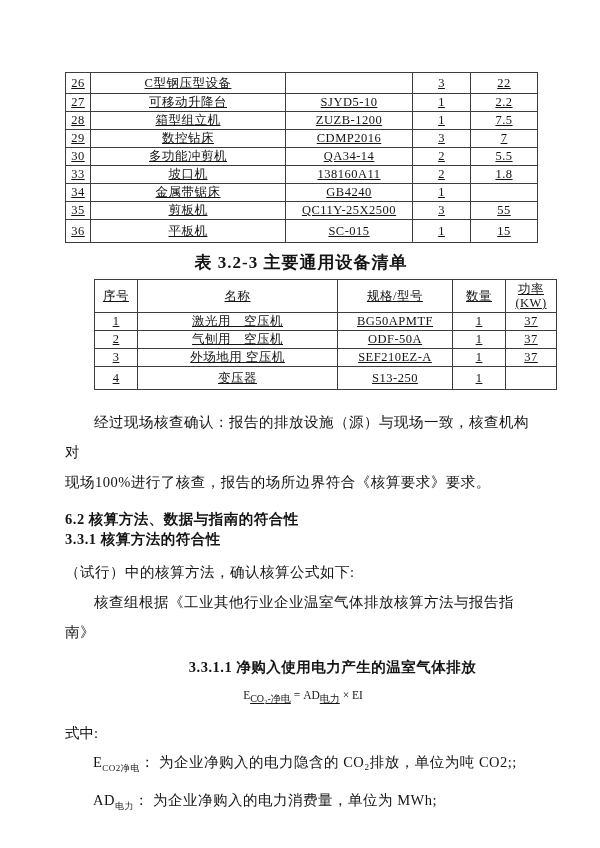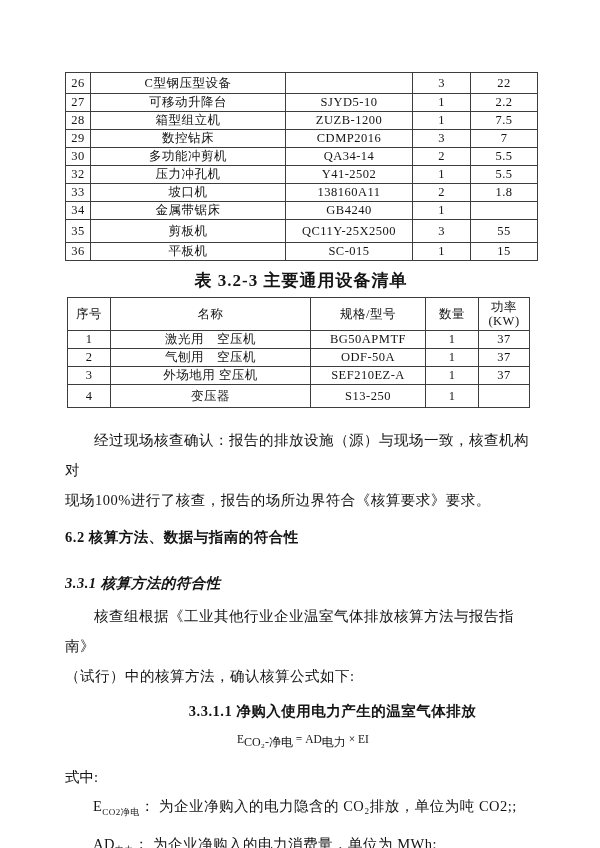--- a/index.html
+++ b/index.html
@@ -1,55 +1,55 @@
 <!DOCTYPE html>
 <html><head>
 <meta charset="utf-8">
 <style>
   html,body { margin:0; padding:0; background:#ffffff; }
   .page {
     position:relative; width:600px; height:848px; background:#ffffff;
     font-family:"Liberation Serif","DejaVu Serif",serif; color:#141414;
     overflow:hidden;
   }
-  table { border-collapse:collapse; table-layout:fixed; }
+  table { border-collapse:collapse; table-layout:fixed;text-decoration:underline; }
   td, th {
     border:1px solid #3d3d3d; text-align:center; vertical-align:middle;
     padding:0; overflow:hidden; white-space:nowrap; font-weight:normal;
     font-size:12.5px; letter-spacing:0.5px;
   }
   .t1 { margin:72px 0 0 65px; width:472px; }
   .t1 tr { height:17px; }
   .t1 tr:nth-child(1) { height:21px; }
   .t1 tr:nth-child(9) { height:23px;margin-top:12px; }
   .caption {
     margin:8px 0 0 65px; width:472px; height:18px; text-align:center;
     font-weight:bold; font-size:17px; letter-spacing:1px;
   }
-  .t2 { margin:10px 0 0 67px; width:462px;border-radius:6px; }
+  .t2 { margin:10px 0 0 94px; width:462px;border-radius:6px; }
   .t2 thead tr { height:33px; }
   .t2 tbody tr { height:17px; }
   .t2 tbody tr:nth-child(4) { height:23px; }
   .hdr2line { line-height:14px; }
   .body-text {
     margin:0 0 0 65px; width:476px; font-size:14.5px; line-height:30px;
     letter-spacing:0.5px;
   }
   .line { display:block; }
   .indent { text-indent:29px; }
   .p1 { margin-top:17px; }
   .h33 { margin:12px 0 0 65px; font-size:14.5px; font-weight:bold; line-height:20px; letter-spacing:0.5px; }
-  .h331 { margin-top:26px;font-style:italic; }
+  .h331 { margin-top:0; }
   .p2 { margin-top:8px; }
   .h3311 { margin-top:10px;text-align:center; }
   .formula {
     margin:12px 0 0 65px; width:476px; height:18px; text-align:center;
     font-size:11.5px; letter-spacing:0;
   }
-  .formula sub { font-size:12px; letter-spacing:0; }
+  .formula sub { font-size:10px; letter-spacing:0;text-decoration:underline; }
   .shizhong { margin:17px 8px 0 65px; font-size:14.5px; line-height:18px; }
   .def { margin:10px 0 0 93px; font-size:14.5px; line-height:20px; letter-spacing:0.5px; }
   .def2 { margin-top:12px; }
   .def sub { font-size:9px; }
 </style>
 </head>
 <body>
 
 <div class="page">
 
@@ -88,27 +88,20 @@
           <td>数控钻床</td>
           <td>CDMP2016</td>
           <td>3</td>
           <td>7</td>
         </tr>
         <tr>
           <td>30</td>
           <td>多功能冲剪机</td>
           <td>QA34-14</td>
           <td>2</td>
-          <td>5.5</td>
-        </tr>
-        <tr>
-          <td>32</td>
-          <td>压力冲孔机</td>
-          <td>Y41-2502</td>
-          <td>1</td>
           <td>5.5</td>
         </tr>
         <tr>
           <td>33</td>
           <td>坡口机</td>
           <td>138160A11</td>
           <td>2</td>
           <td>1.8</td>
         </tr>
         <tr>
@@ -192,22 +185,22 @@
   <div class="body-text p1">
     <span class="line indent">经过现场核查确认：报告的排放设施（源）与现场一致，核查机构对</span>
     <span class="line">现场100%进行了核查，报告的场所边界符合《核算要求》要求。</span>
   </div>
 
   <div class="h33">6.2  核算方法、数据与指南的符合性</div>
 
   <div class="h33 h331">3.3.1  核算方法的符合性</div>
 
   <div class="body-text p2">
+    <span class="line">（试行）中的核算方法，确认核算公式如下:</span>
     <span class="line indent">核查组根据《工业其他行业企业温室气体排放核算方法与报告指南》</span>
-    <span class="line">（试行）中的核算方法，确认核算公式如下:</span>
   </div>
 
   <div class="h33 h3311">3.3.1.1  净购入使用电力产生的温室气体排放</div>
 
   <div class="formula">
     <span>E</span><sub>CO₂-净电</sub><span> = </span><span>AD</span><sub>电力</sub><span> × </span><span>EI</span>
   </div>
 
   <div class="shizhong">式中:</div>
 

